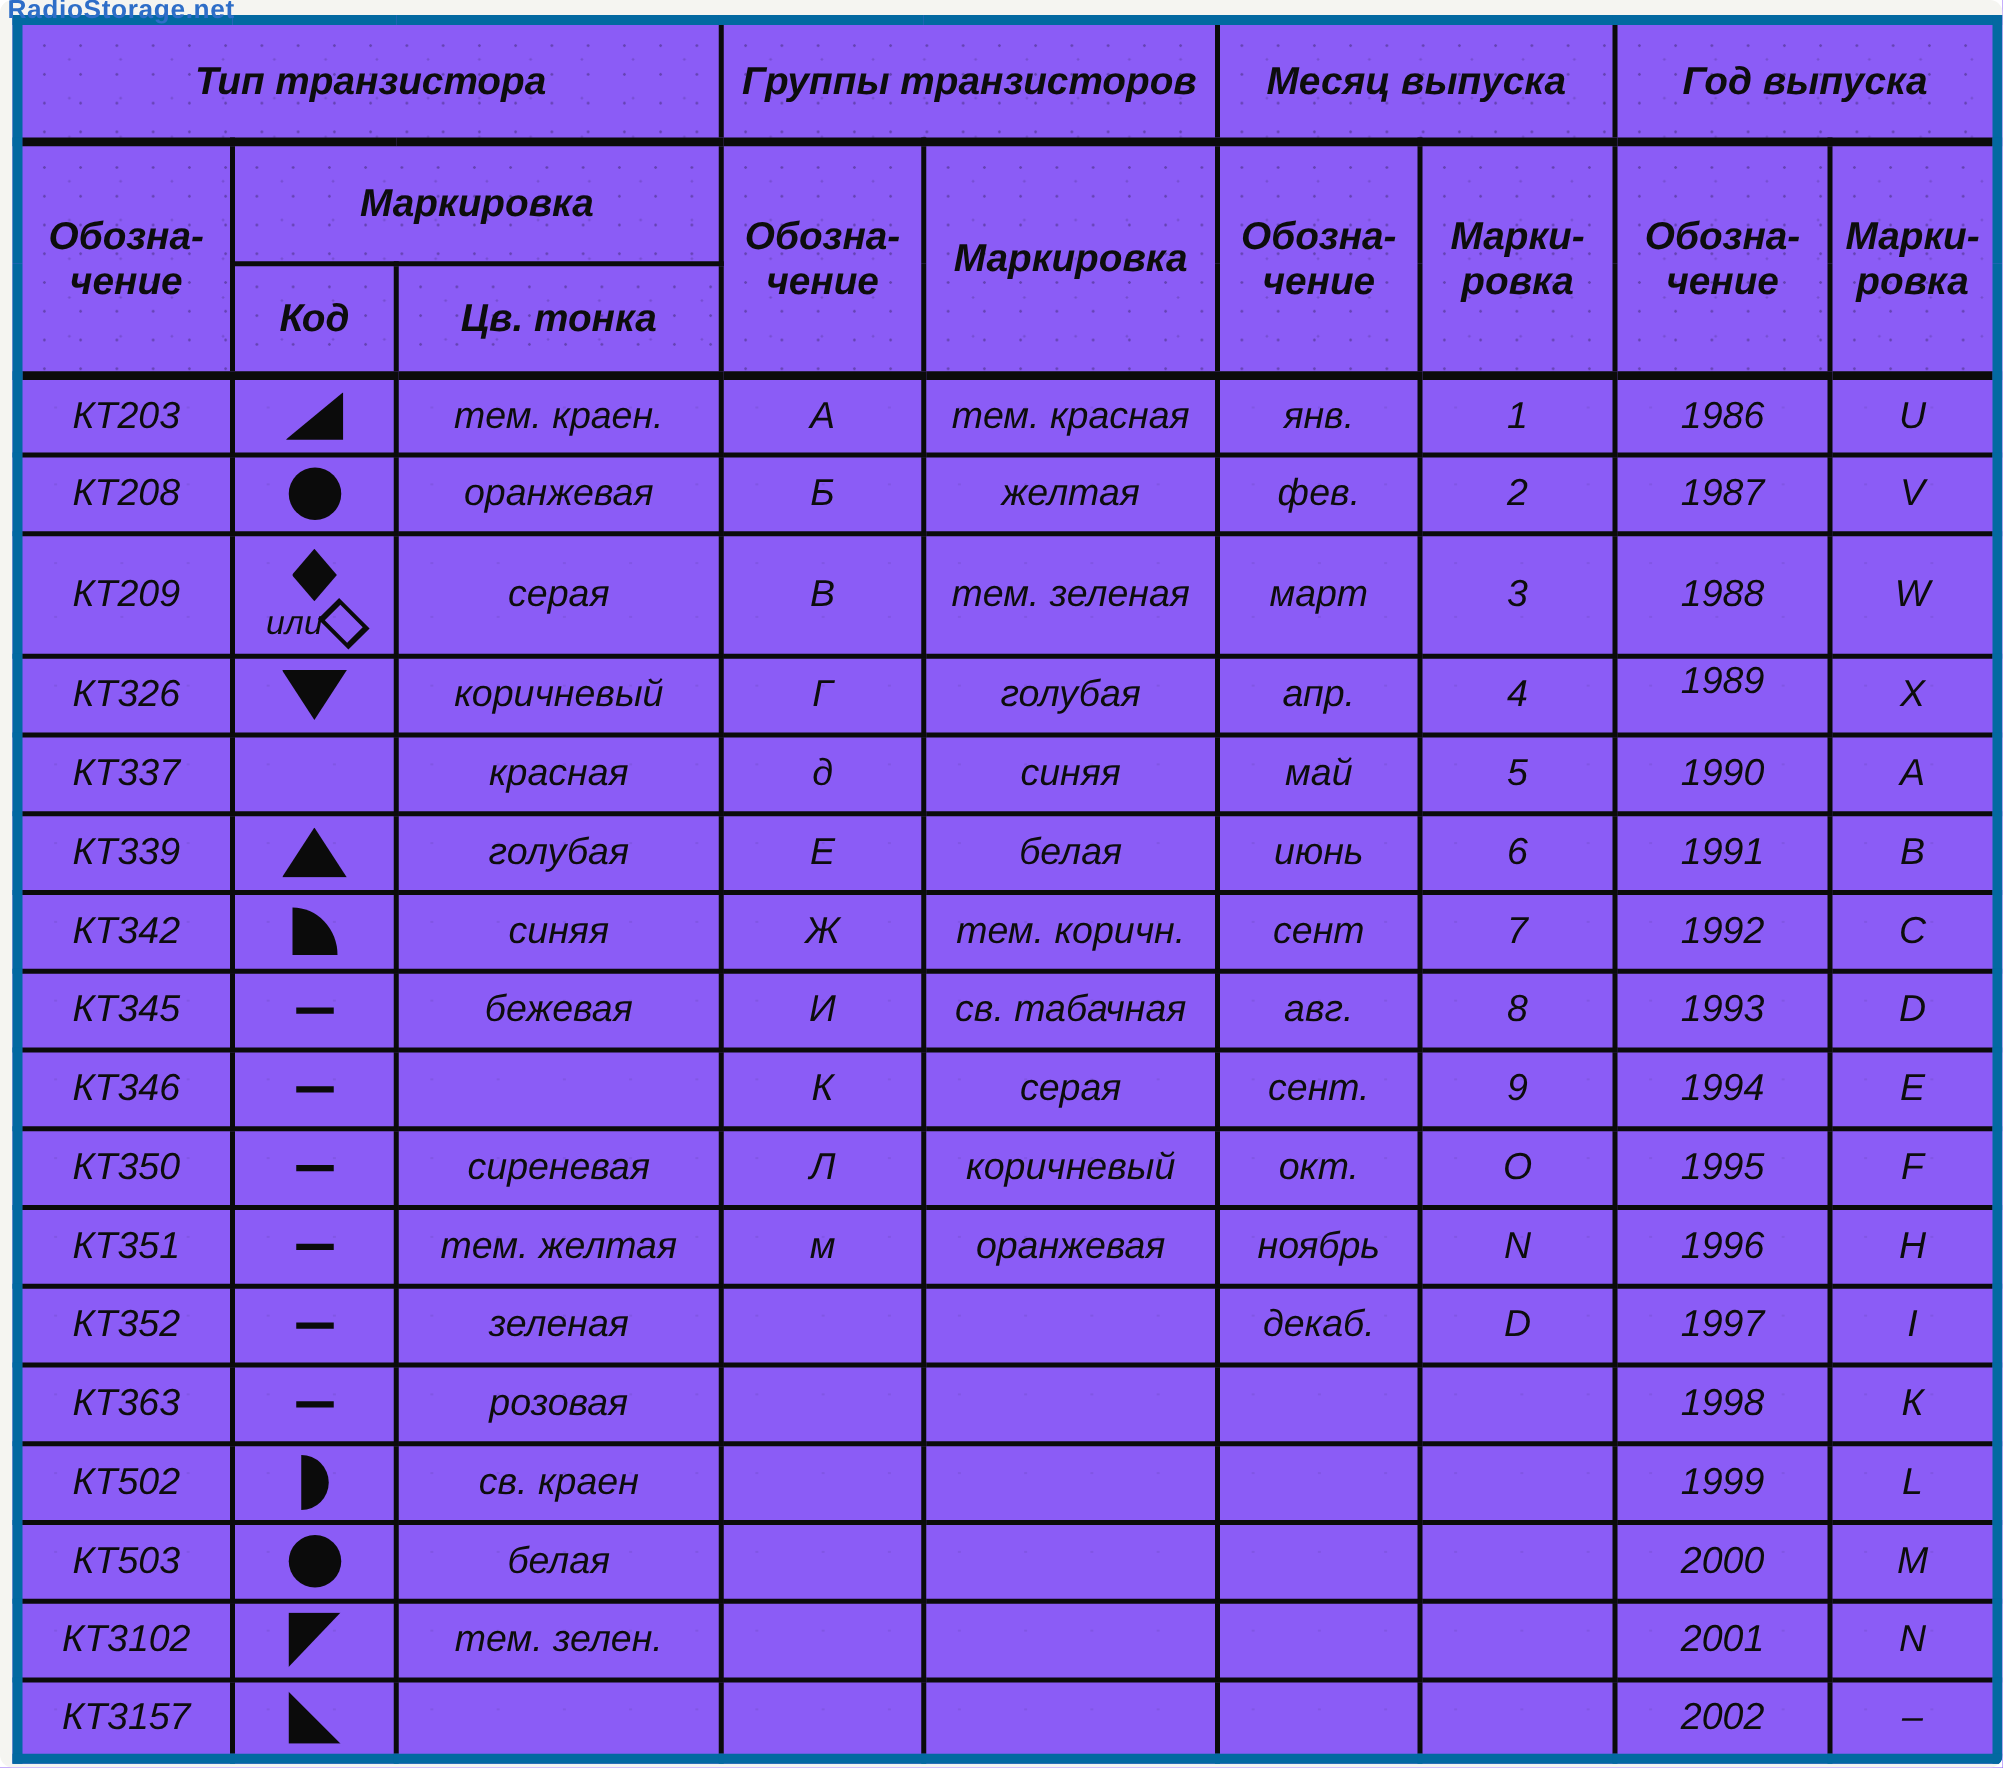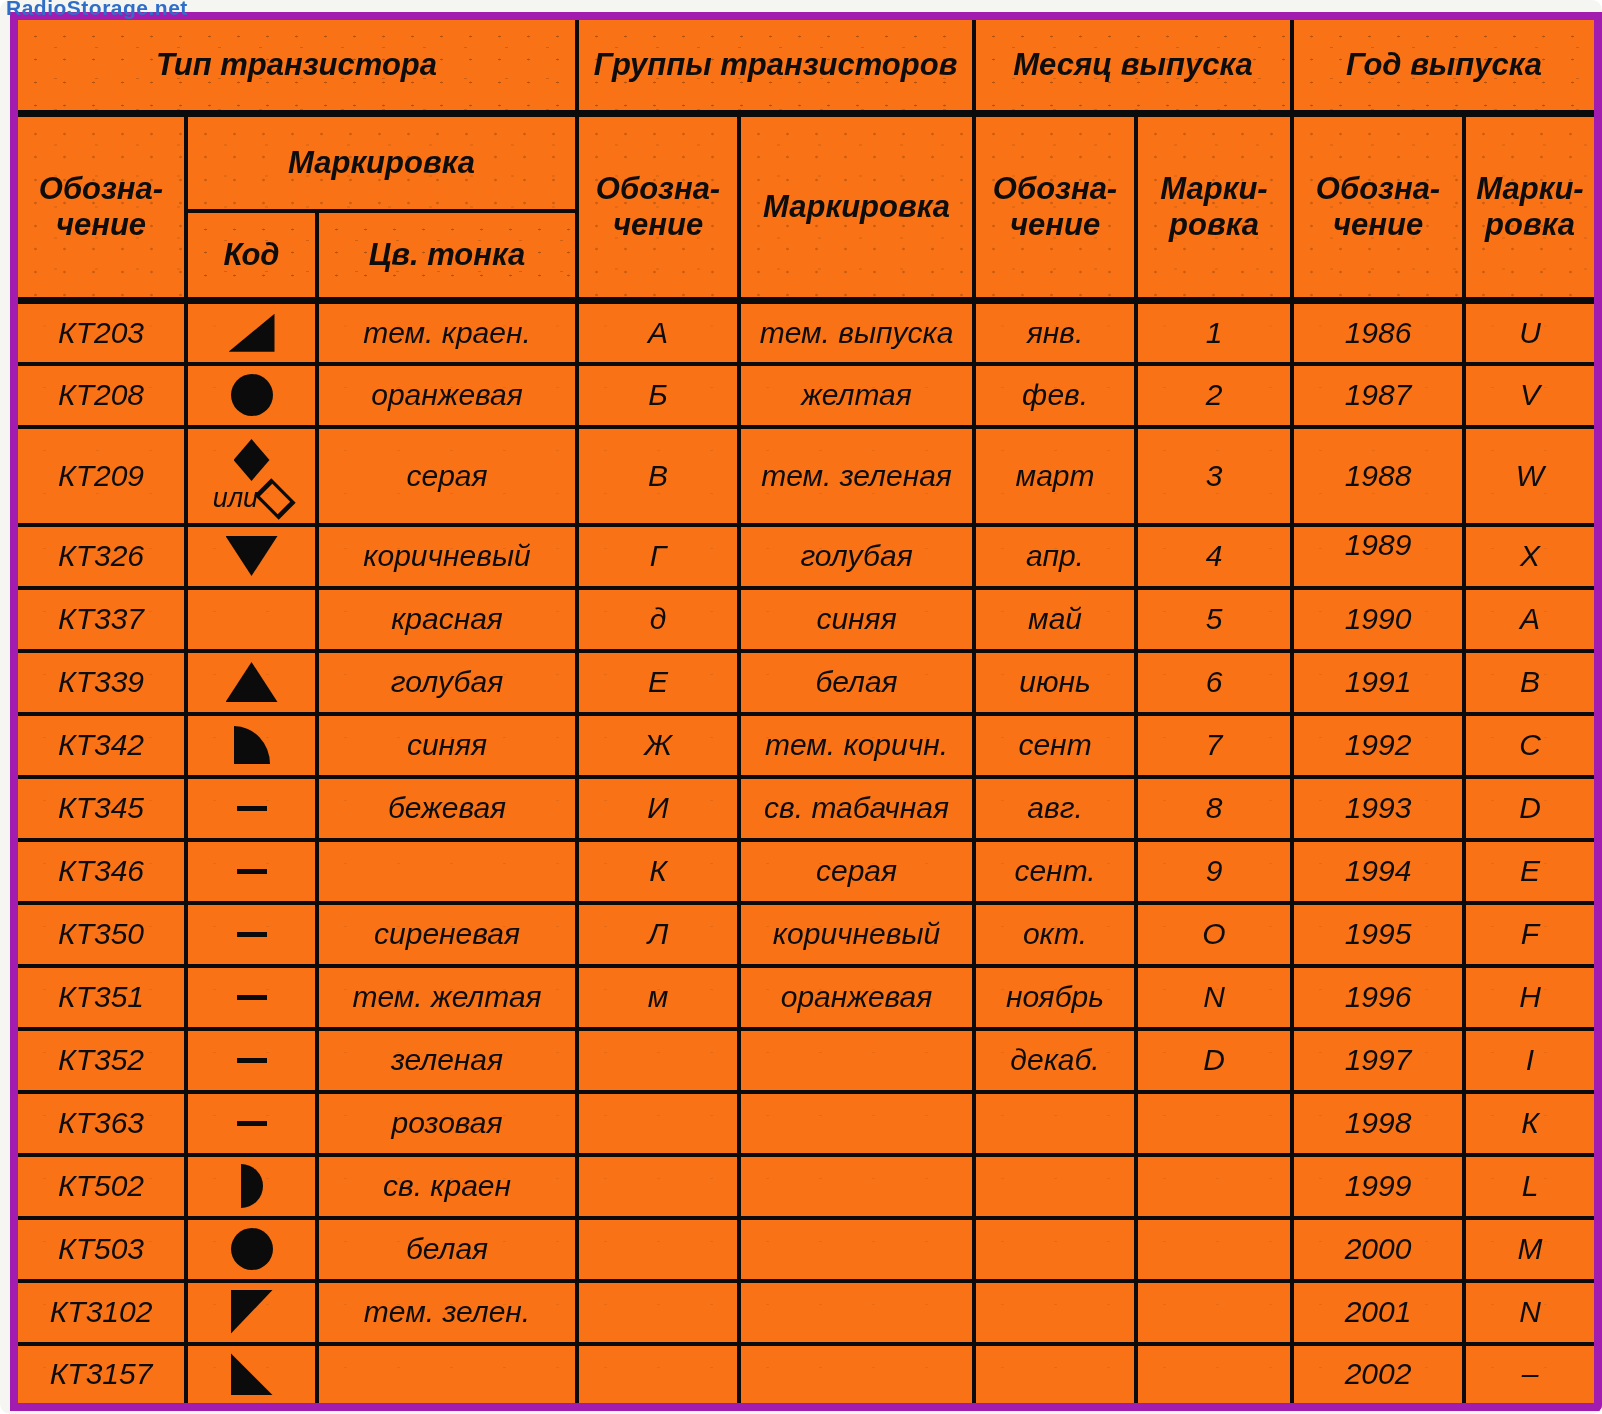--- a/index.html
+++ b/index.html
@@ -16,22 +16,22 @@
     font-size:21px;font-weight:bold;
     color:#2e6ec8;
     letter-spacing:0.5px;
     z-index:5;
   }
   table.tbl{
     position:absolute;left:10px;top:12px;
     width:1584px;
     border-collapse:collapse;
     table-layout:fixed;
-    border:8px solid #a21caf;
-    background:#f97316;
+    border:8px solid #0369a1;
+    background:#8b5cf6;
   }
   .tbl th,.tbl td{
     border:4px solid #0b0b0b;
     text-align:center;
     vertical-align:middle;
     padding:2px 4px;
     color:#0d0d0d;
     overflow:hidden;
   }
   .tbl th{
@@ -134,21 +134,21 @@
       </tr>
     </thead>
     <tbody id="rows">
         <tr>
           <td>КТ203</td>
           <td>
             <div class="sym s-tri-br"></div>
           </td>
           <td>тем. краен.</td>
           <td>А</td>
-          <td>тем. выпуска</td>
+          <td>тем. красная</td>
           <td>янв.</td>
           <td>1</td>
           <td>1986</td>
           <td>U</td>
         </tr>
         <tr>
           <td>КТ208</td>
           <td>
             <div class="sym s-circle"></div>
           </td>

